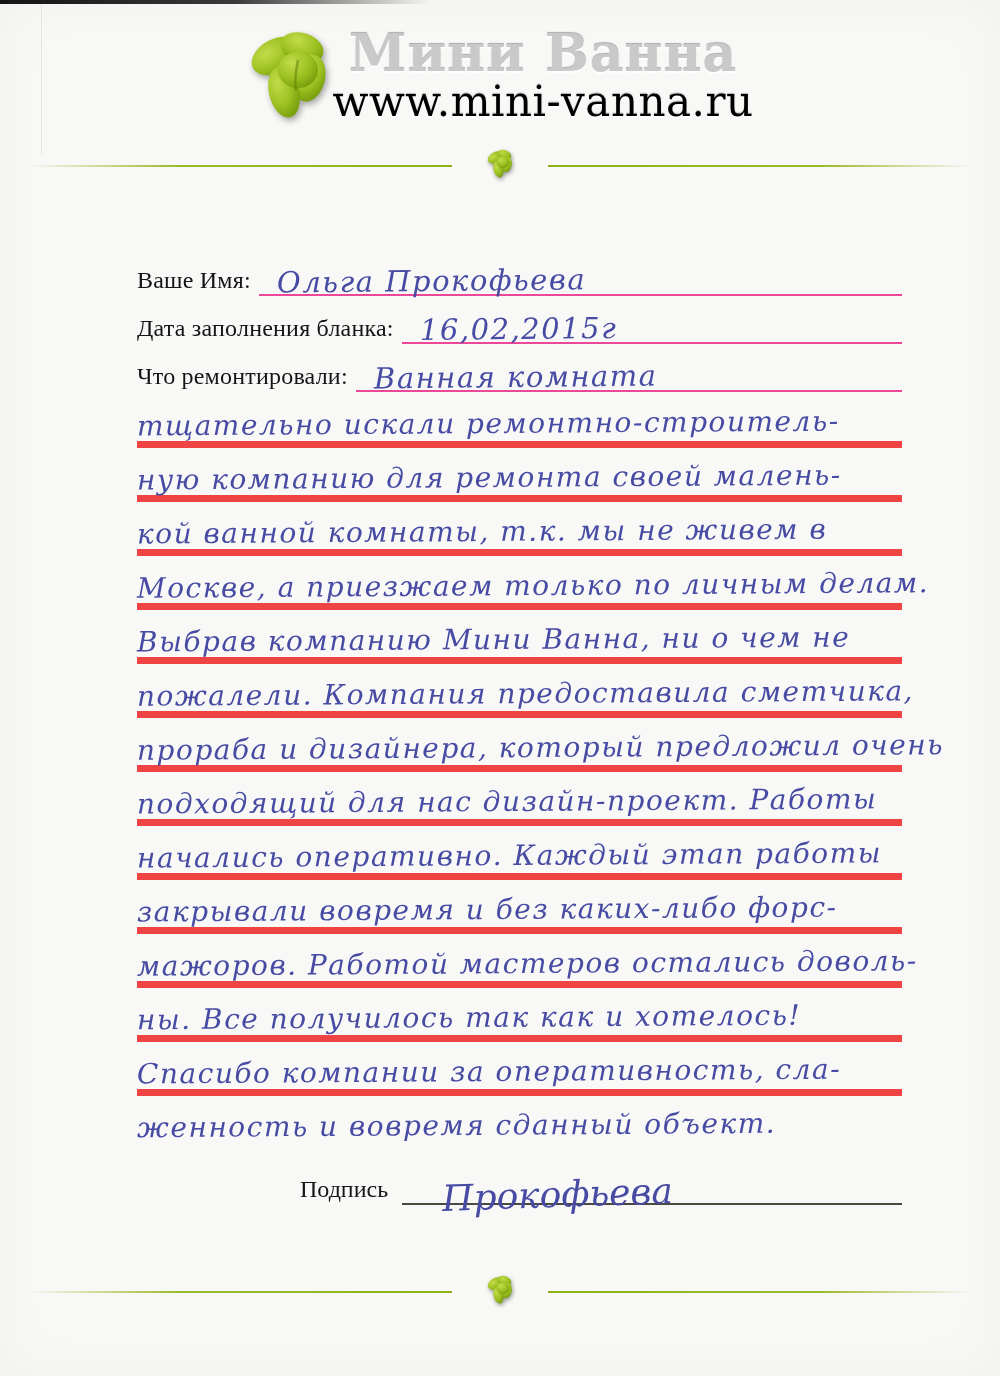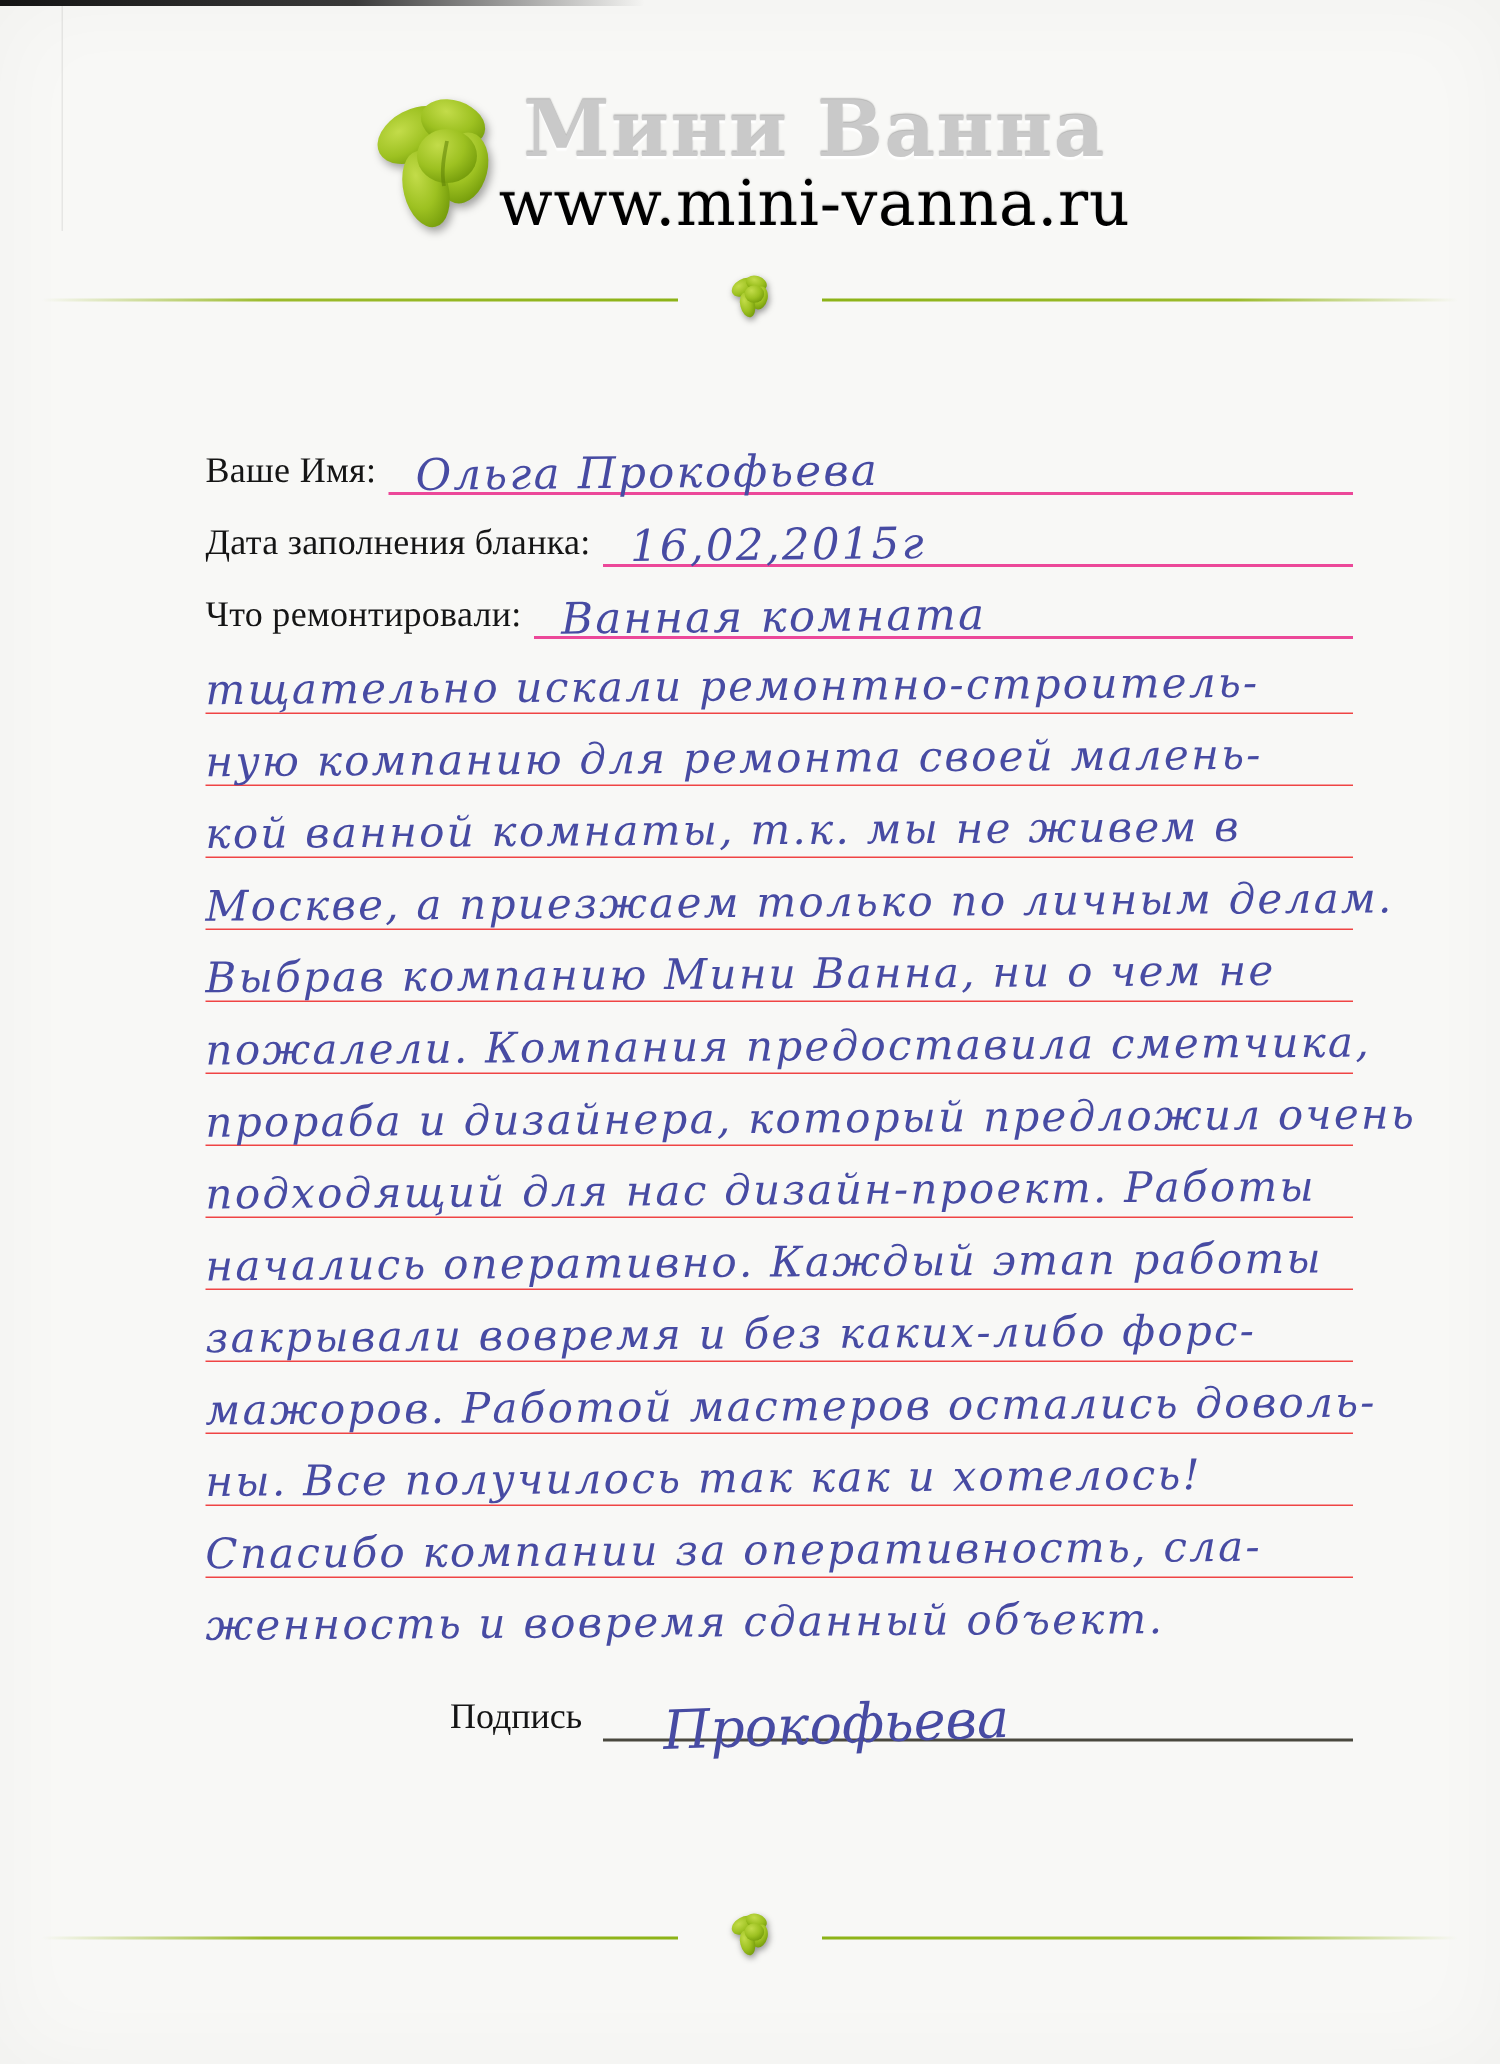--- a/index.html
+++ b/index.html
@@ -21,21 +21,21 @@
     background:linear-gradient(to right,#141414 0%,#3a3a3a 55%,rgba(0,0,0,0) 100%);
     border-bottom-right-radius:3px;
   }
   .scan-edge-left{
     position:absolute;top:4px;left:41px;width:1px;height:150px;
     background:rgba(0,0,0,0.07);
   }
   
   .header{
     display:flex;align-items:center;justify-content:center;
-    padding-top:60px;
+    padding-top:26px;
   }
   .logo-leaf{filter:drop-shadow(2px 3px 3px rgba(0,0,0,0.35));}
   .brand-block{display:flex;flex-direction:column;align-items:center;}
   .brand-name{
     font-family:"DejaVu Serif", serif;
     font-weight:bold;
     font-size:52px;
     line-height:1.0;
     color:#c9c9c9;
     letter-spacing:1px;
@@ -114,21 +114,21 @@
   
   .review{
     margin-top:2px;
   }
   .review-line{
     height:47px;
     display:flex;align-items:flex-end;
     position:relative;
   }
   .review-line.ruled{
-    border-bottom:1px solid #ef4444;
+    border-bottom:7px solid #ef4444;
   }
   .review-line .ink{
     font-size:28px;
     line-height:1;
     padding-bottom:3px;
     white-space:nowrap;
     transform:rotate(-0.4deg);
   }
   
   .signature-row{

